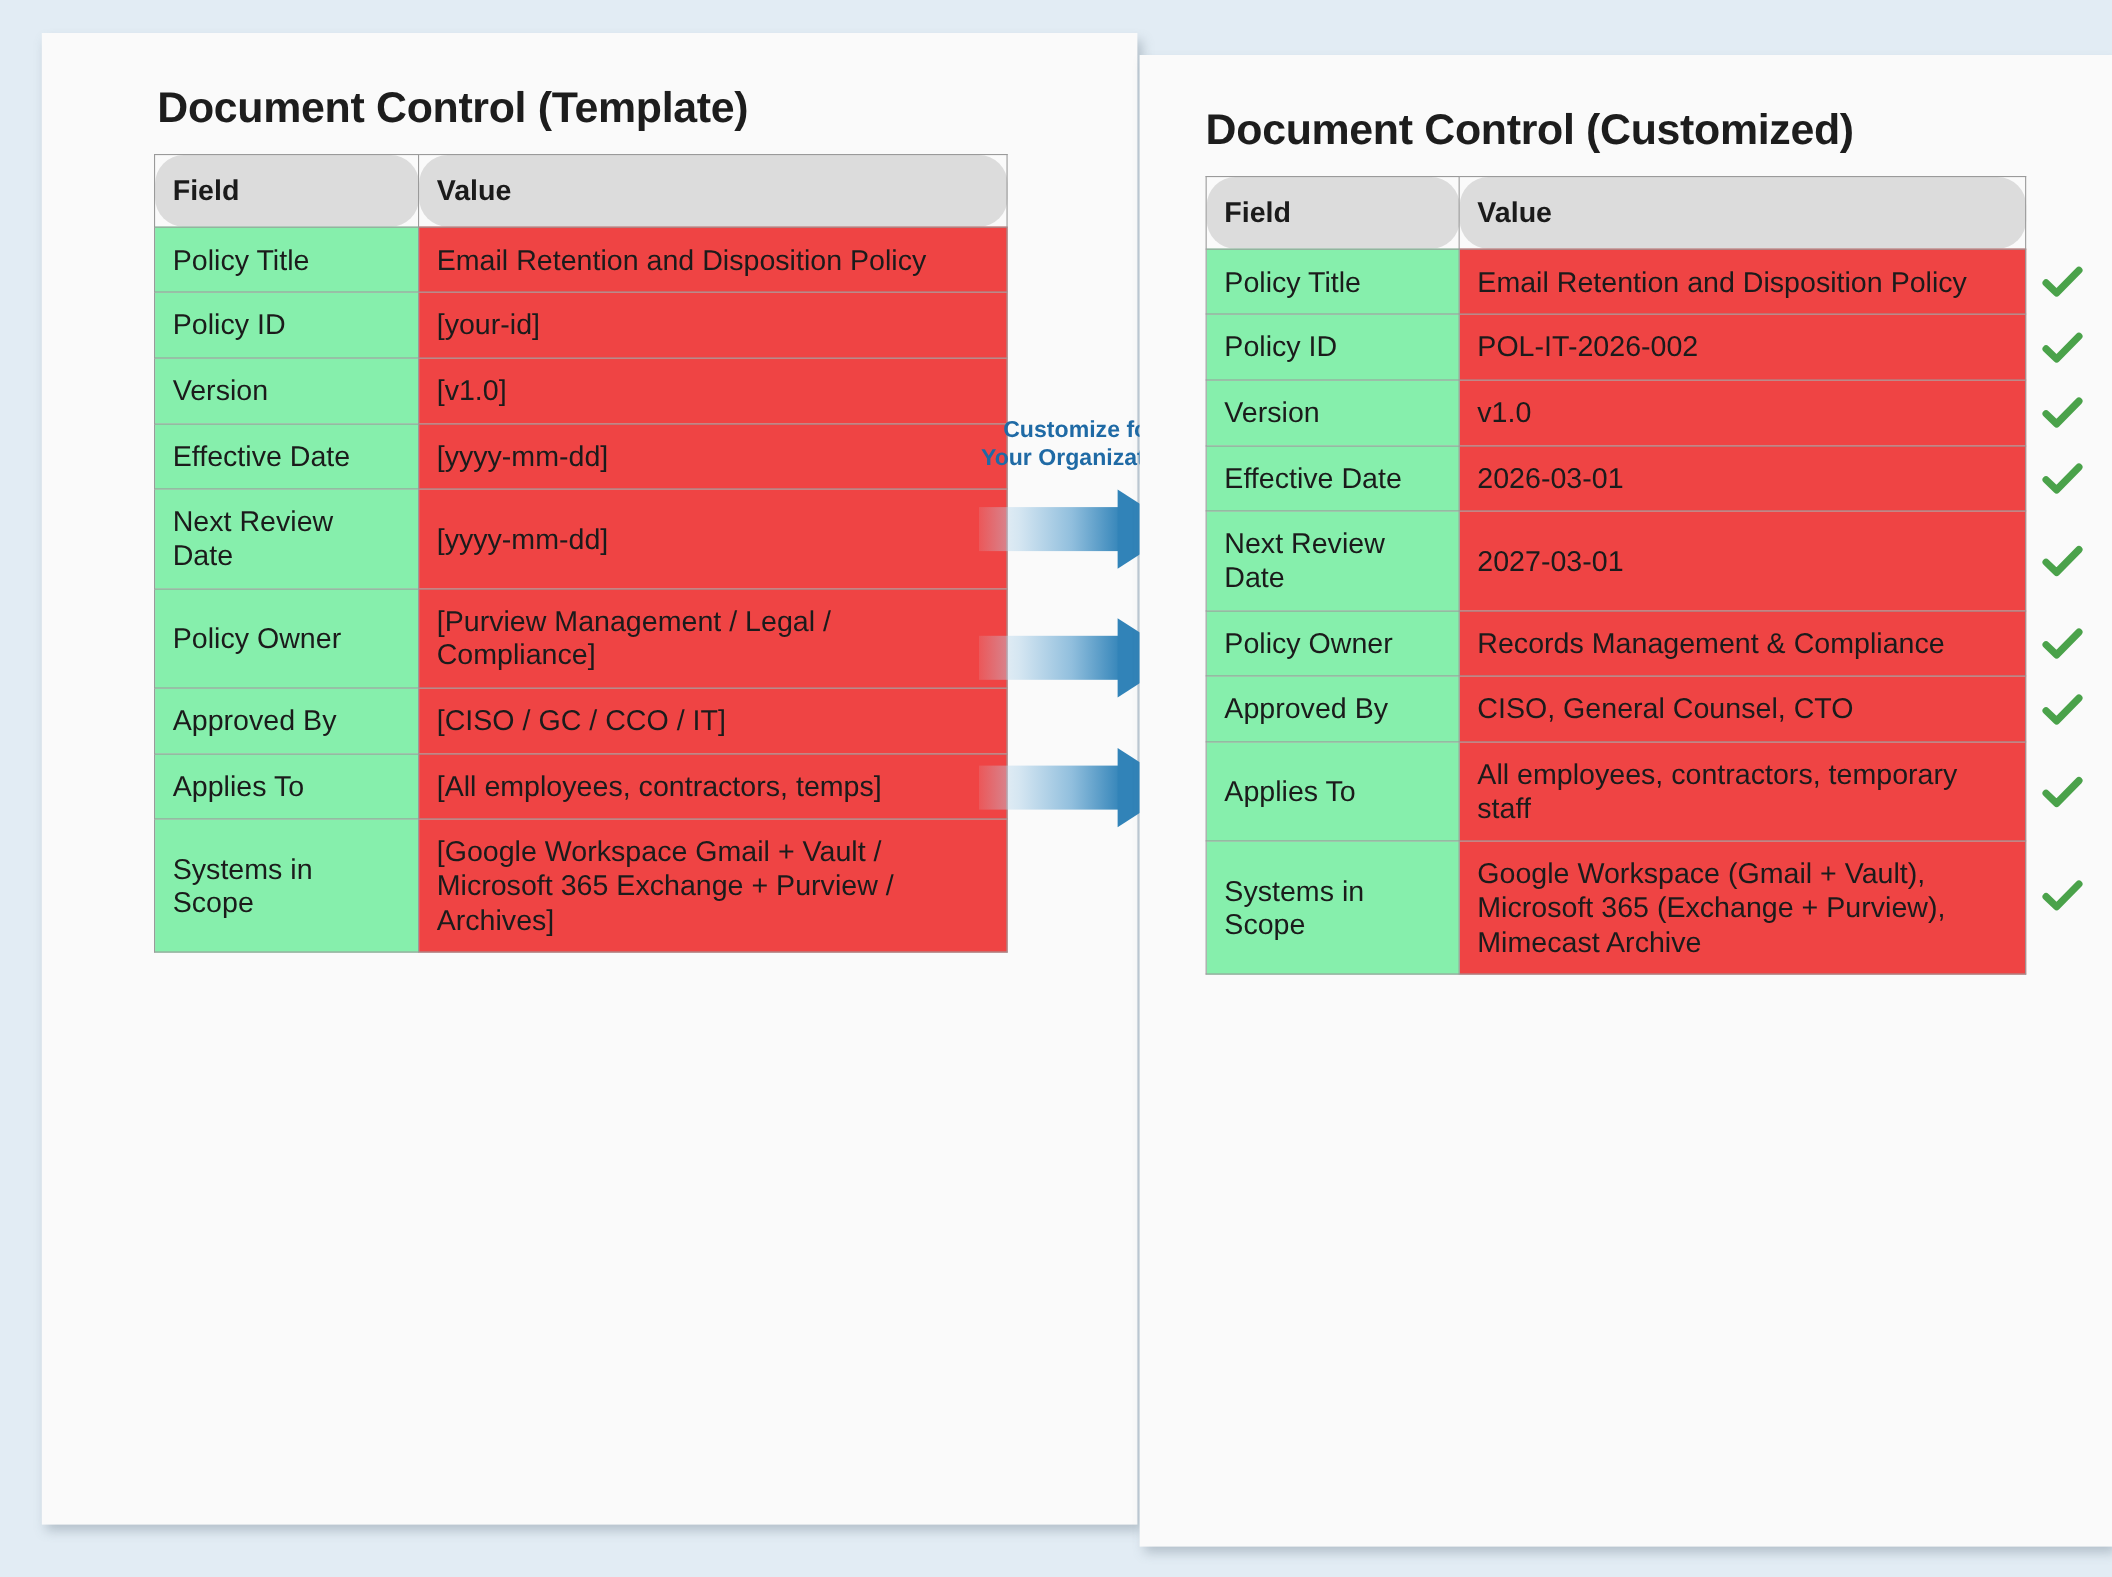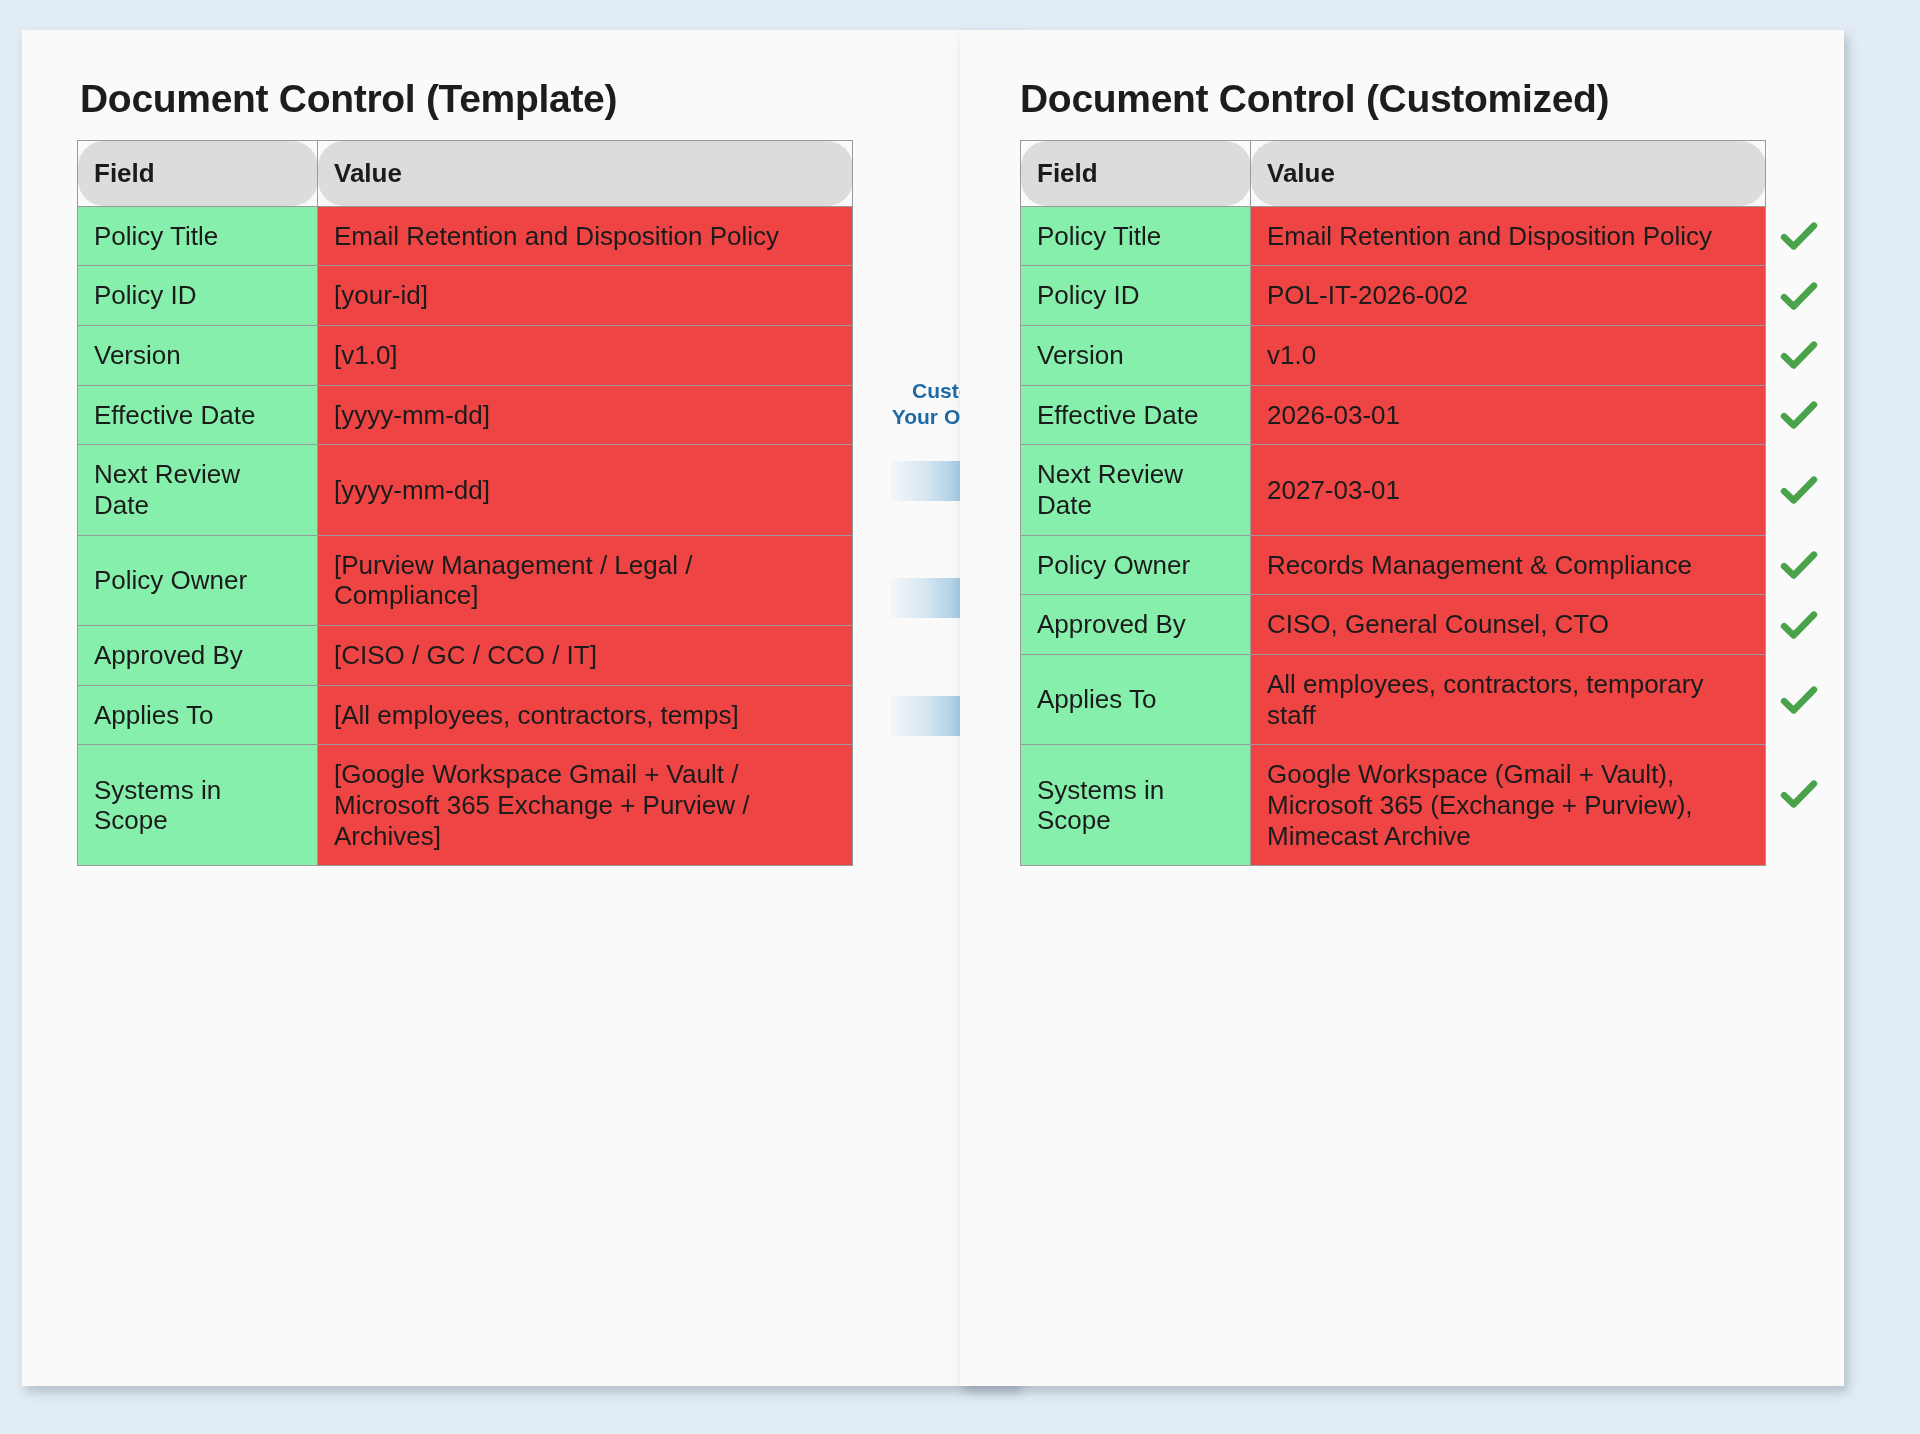--- a/index.html
+++ b/index.html
@@ -17,22 +17,22 @@
 
   
   .panel {
     position: absolute;
     top: 30px;
     height: 1356px;
     background: #fafafa;
     box-shadow: 4px 6px 10px rgba(90,105,120,0.35);
     box-sizing: border-box;
   }
-  #panel-left  { left: 22px;  width: 996px; }
-  #panel-right { left: 960px; width: 884px; }
+  #panel-left  { left: 38px;  width: 996px; padding-left: 47px; }
+  #panel-right { left: 1036px; width: 884px; margin-top: 20px; }
 
   .panel-inner {
     position: relative;
     height: 100%;
   }
 
   .panel-title {
     position: absolute;
     top: 47px;
     font-size: 39px;

